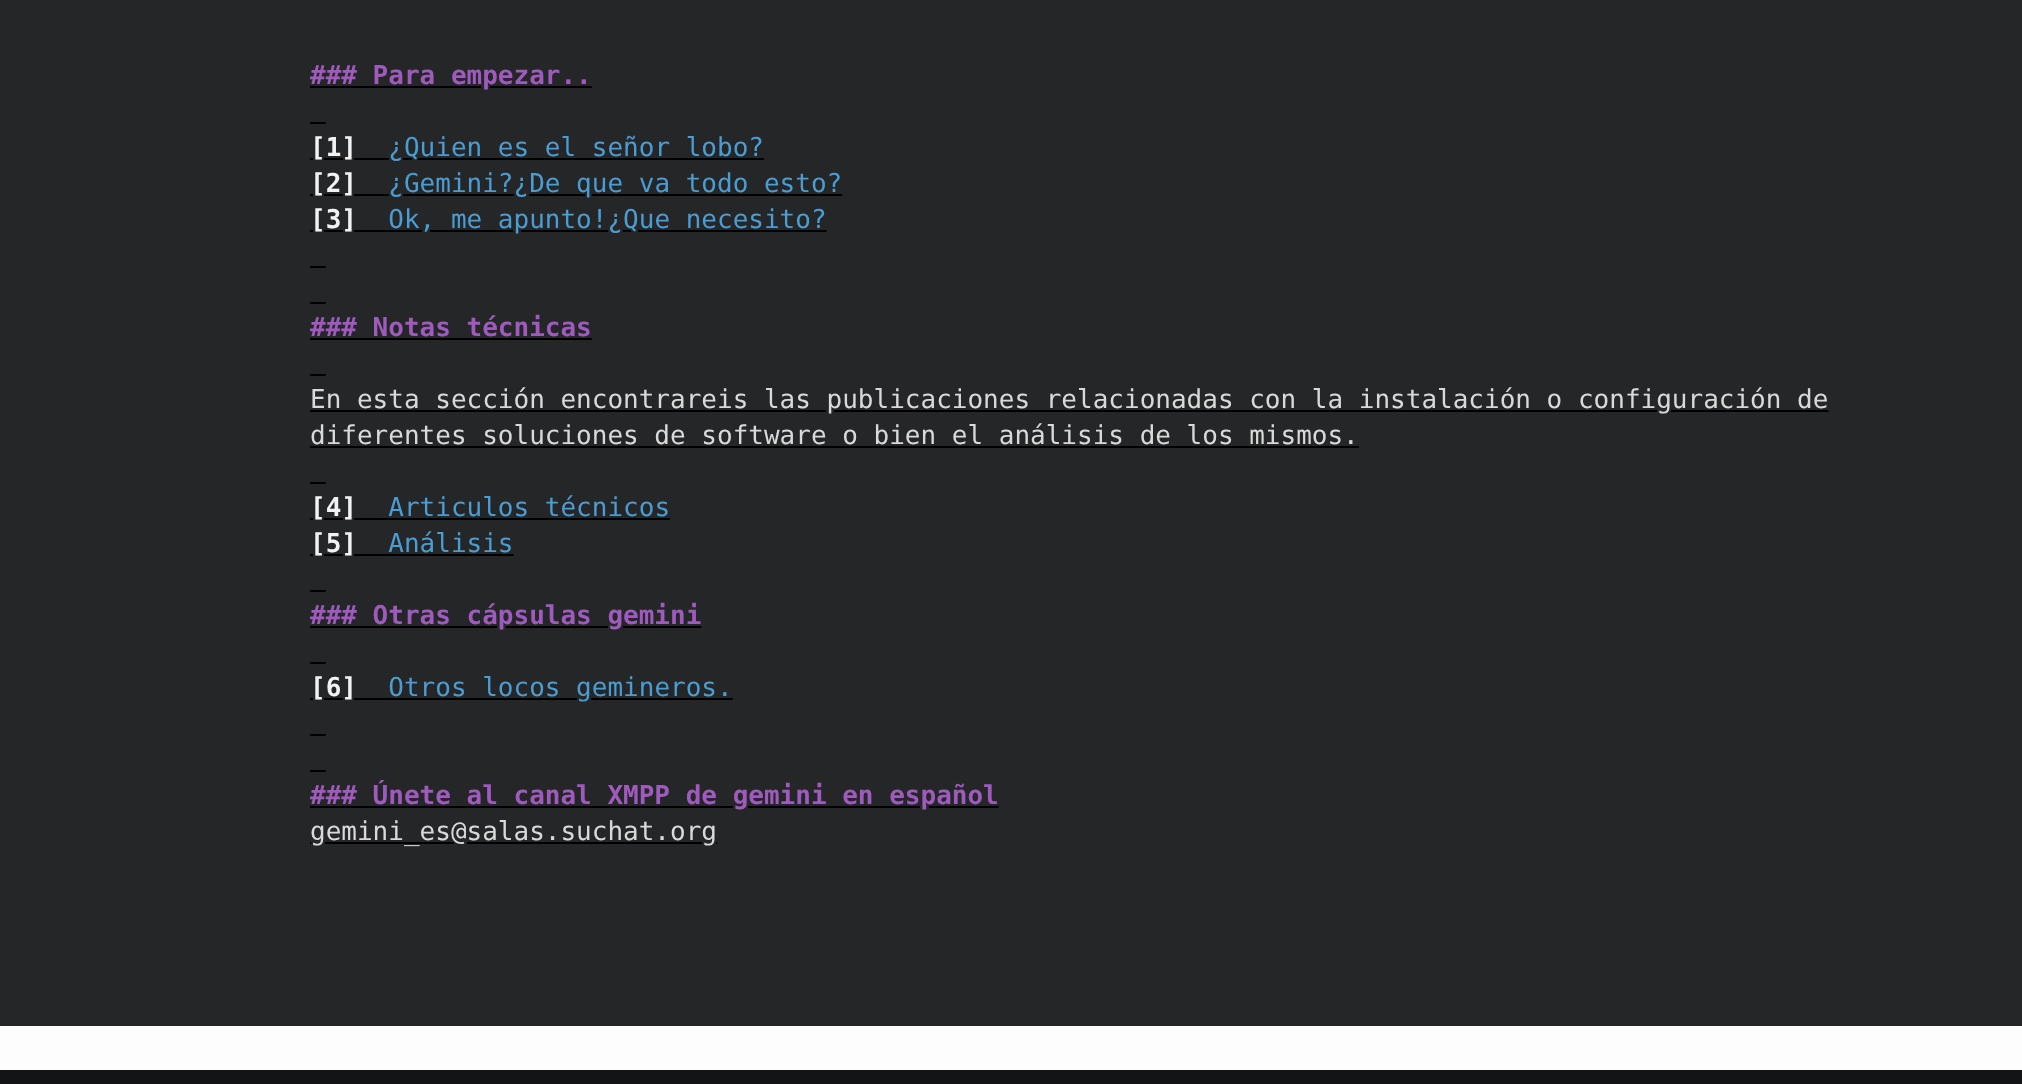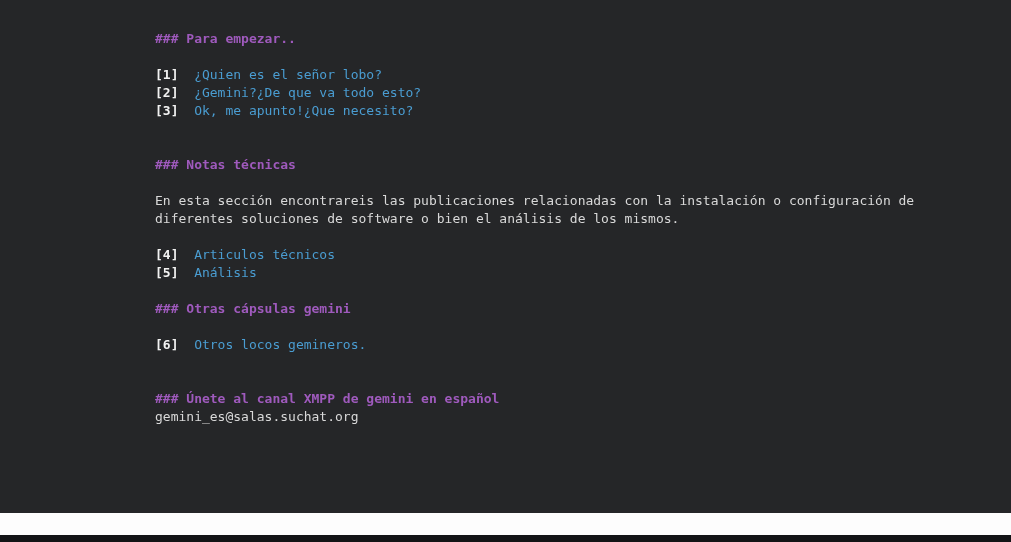--- a/index.html
+++ b/index.html
@@ -31,20 +31,21 @@
     width:1011px;
     height:513px;
     background:var(--background);
     overflow:hidden;
   }
   .content{
     position:absolute;
     left:155px;
     top:30px;
     white-space:pre;
+    text-decoration:underline;
   }
   .line{
     height:18px;
     line-height:18px;
     white-space:pre;
   }
   .line.heading{
     color:var(--heading);
     font-weight:bold;
   }

